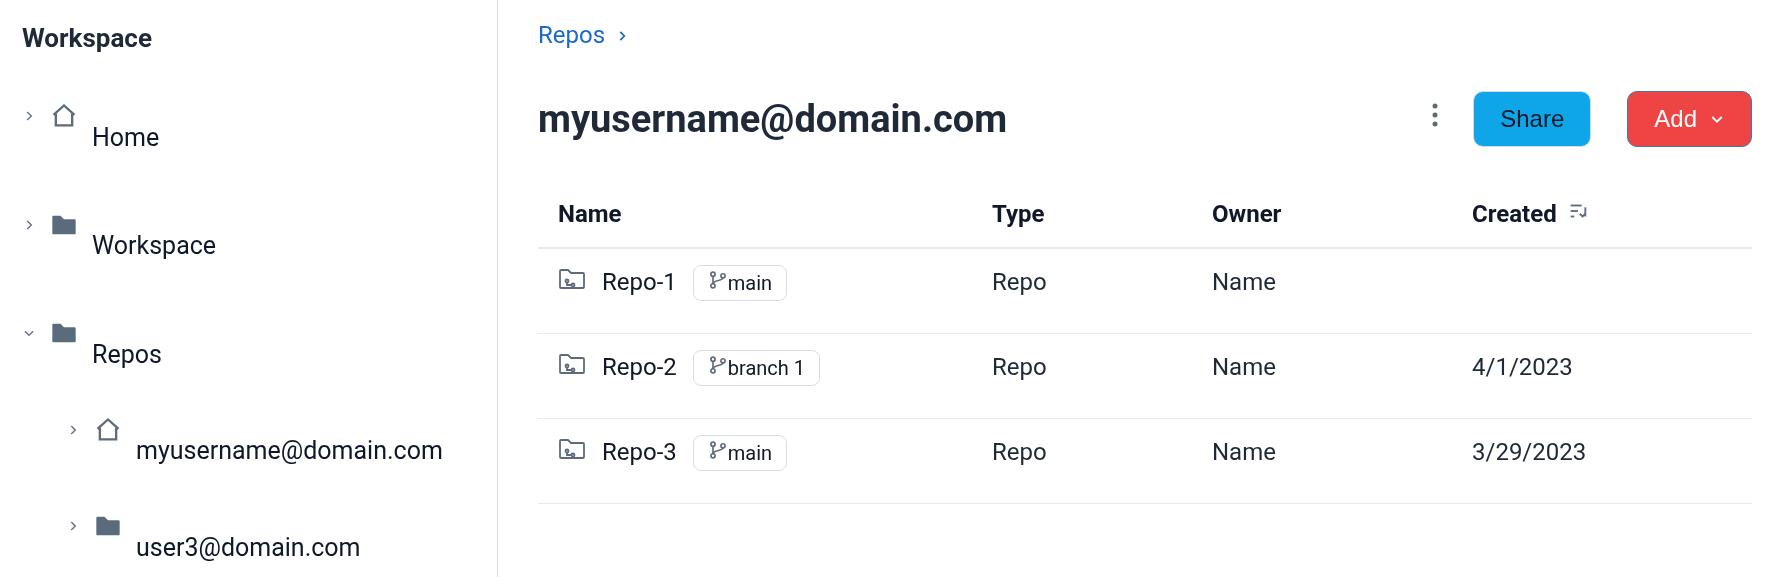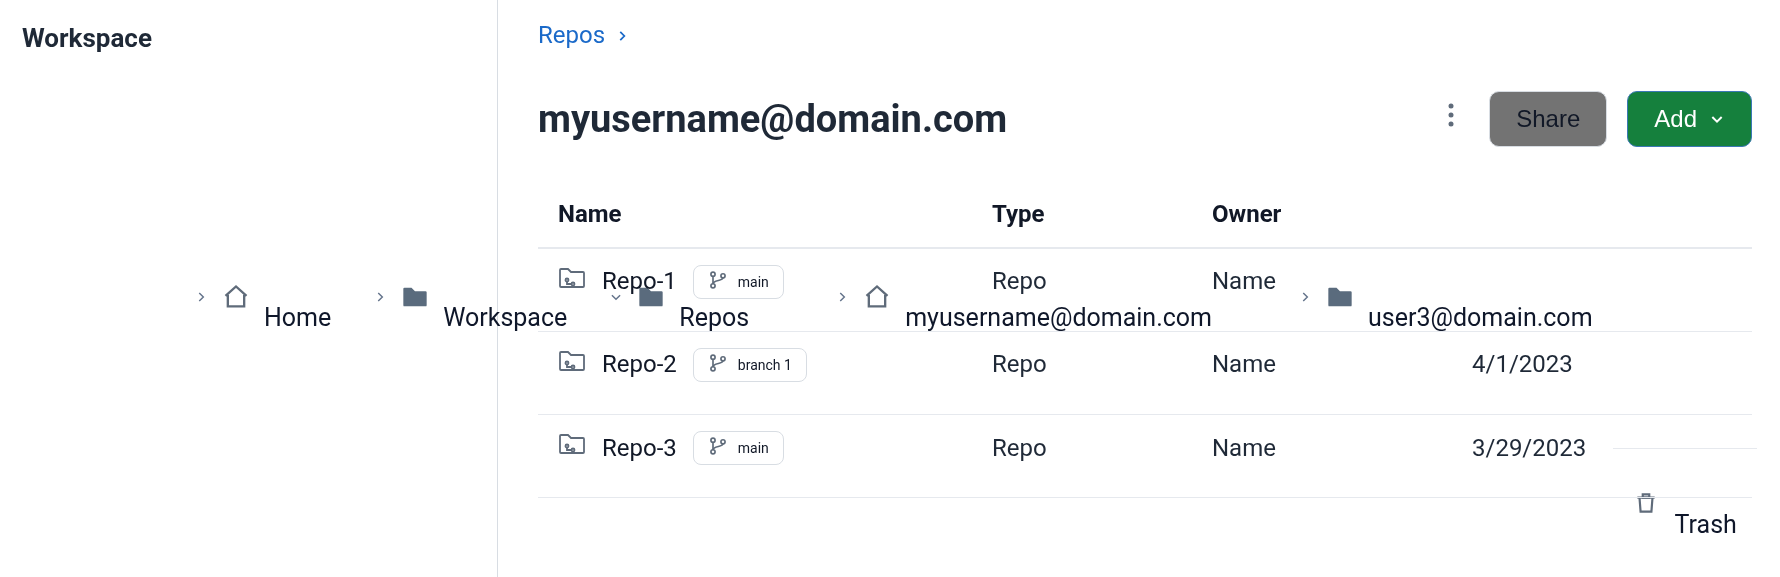--- a/index.html
+++ b/index.html
@@ -26,21 +26,21 @@
     display:flex;
     width:1780px;
     height:577px;
   }
   
   .sidebar{
     width:498px;
     border-right:1px solid var(--border);
     padding:16px 0 0 0;
     display:flex;
-    flex-direction:row;
+    flex-direction:column;
   }
   .sidebar-title{
     font-weight:700;
     font-size:26px;
     padding:6px 20px 12px 22px;
   }
   .tree-item{
     display:flex;
     align-items:center;
     gap:14px;
@@ -87,24 +87,24 @@
     width:36px;height:36px;display:flex;align-items:center;justify-content:center;
     cursor:pointer;border-radius:6px;
   }
   .kebab svg{width:6px;height:24px;fill:var(--muted);}
   .btn{
     height:56px;padding:0 26px;font-size:24px;
     border-radius:10px;display:inline-flex;align-items:center;gap:12px;
     cursor:pointer;
   }
   .btn-secondary{
-    background:#737373;border:1px solid var(--border);color:#111827;
+    background:#0ea5e9;border:1px solid var(--border);color:#111827;
   }
   .btn-primary{
-    background:#15803d;border:1px solid #3b78b5;color:#fff;
+    background:#ef4444;border:1px solid #3b78b5;color:#fff;margin-left:16px;
   }
   .btn-primary svg{width:16px;height:16px;stroke:#fff;}
   
   .table{width:100%;}
   .thead,.trow{
     display:grid;
     grid-template-columns: 1fr 220px 260px 260px;
     align-items:center;
     padding:0 20px;
   }
@@ -117,23 +117,23 @@
   .th-created svg{width:22px;height:22px;stroke:var(--muted);fill:none;}
   .trow{
     border-bottom:1px solid var(--border-light);
     padding-top:16px;padding-bottom:32px;
     font-size:24px;
   }
   .name-cell{display:flex;align-items:center;gap:16px;}
   .repo-icon svg{width:28px;height:24px;stroke:var(--muted);fill:none;}
   .repo-name{color:#111827;}
   .branch-pill{
-    display:inline-flex;align-items:center;gap:10px;
+    display:inline-flex;align-items:center;
     border:1px solid var(--border);border-radius:8px;
-    padding:4px 14px;font-size:14px;color:#111827;
+    padding:4px 14px;font-size:20px;color:#111827;
     cursor:pointer;
   }
   .branch-pill svg{width:20px;height:20px;stroke:var(--muted);fill:none;}
 </style>
 </head>
 <body>
 
 <div class="app">
 
   <aside class="sidebar">
@@ -266,20 +266,32 @@
             </svg>
         </span>
       </button>
     </div>
 
     <div class="table">
       <div class="thead">
         <div>Name</div>
         <div>Type</div>
         <div>Owner</div>
+        <div class="th-created">
+          <span>Created</span>
+          <span>
+            <svg viewBox="0 0 24 24" stroke-width="2">
+                <line x1="4" y1="6" x2="16" y2="6"></line>
+                <line x1="4" y1="12" x2="12" y2="12"></line>
+                <line x1="4" y1="18" x2="8" y2="18"></line>
+                <path d="M20 8v10"></path>
+                <path d="M17 15l3 3 3-3" transform="translate(-3 0)"></path>
+              </svg>
+          </span>
+        </div>
       </div>
 
       <div class="trow">
         <div class="name-cell">
           <span class="repo-icon">
             <svg viewBox="0 0 28 24" stroke-width="1.8">
                 <path d="M2 4a1 1 0 0 1 1-1h7l3 3h12a1 1 0 0 1 1 1v13a1 1 0 0 1-1 1H3a1 1 0 0 1-1-1V4z"></path>
                 <circle cx="9" cy="14" r="1.5"></circle>
                 <circle cx="15" cy="18" r="1.5"></circle>
                 <path d="M9 15v3h5"></path>

